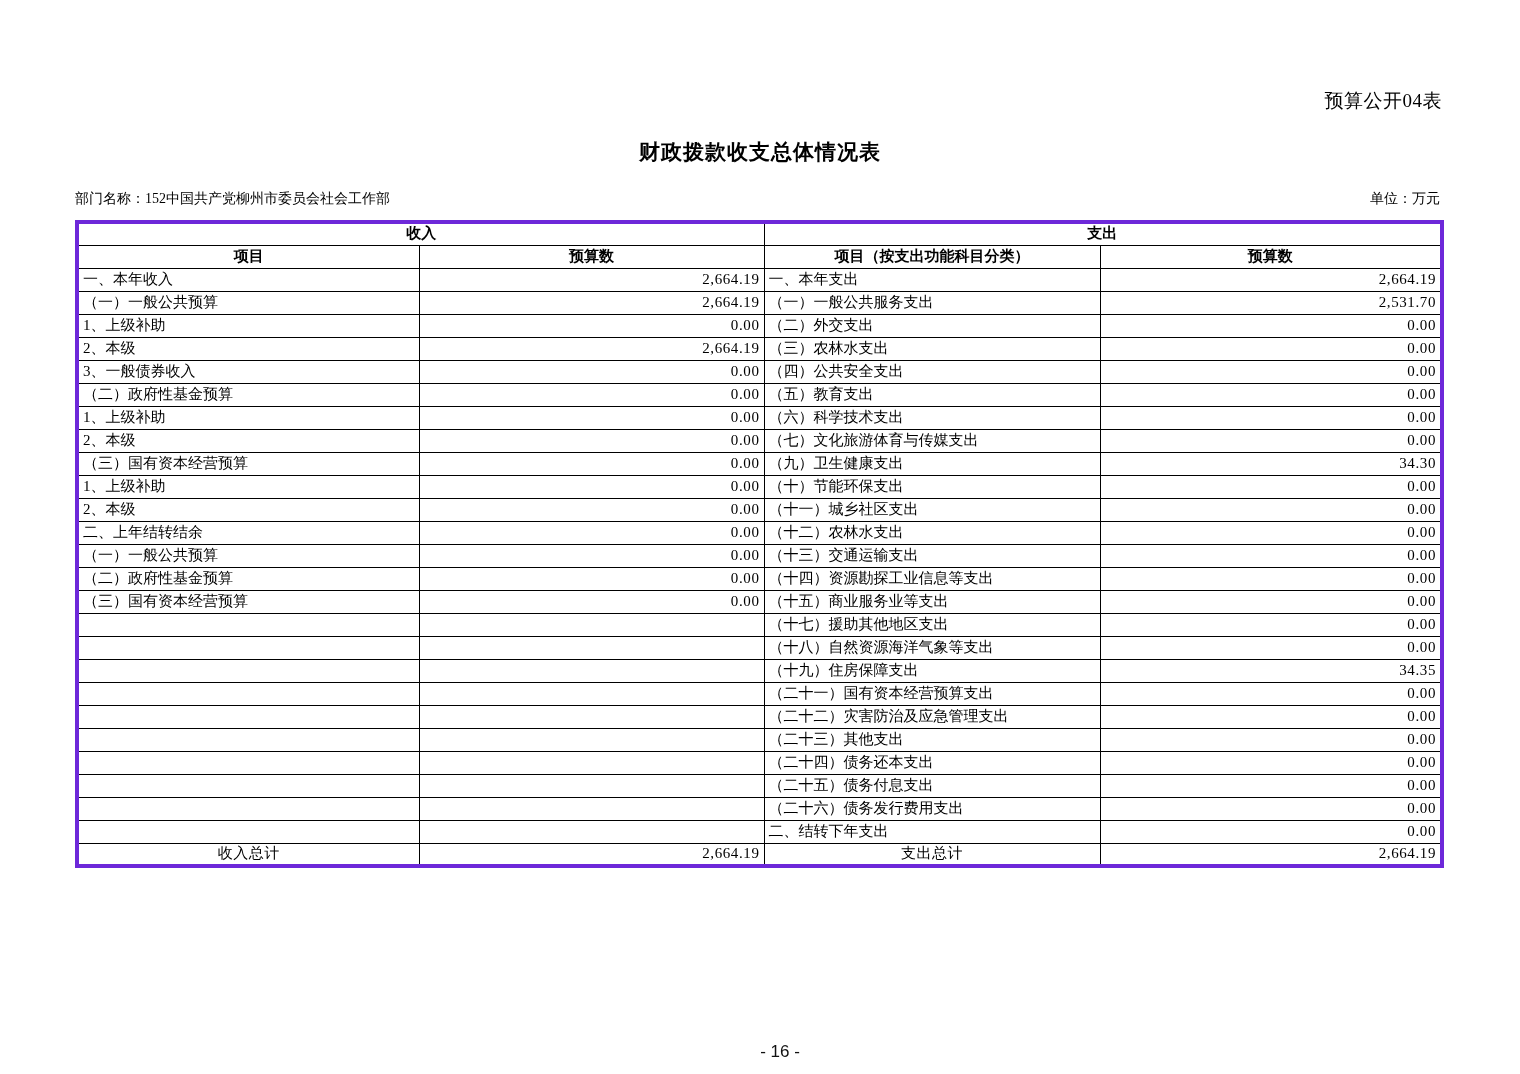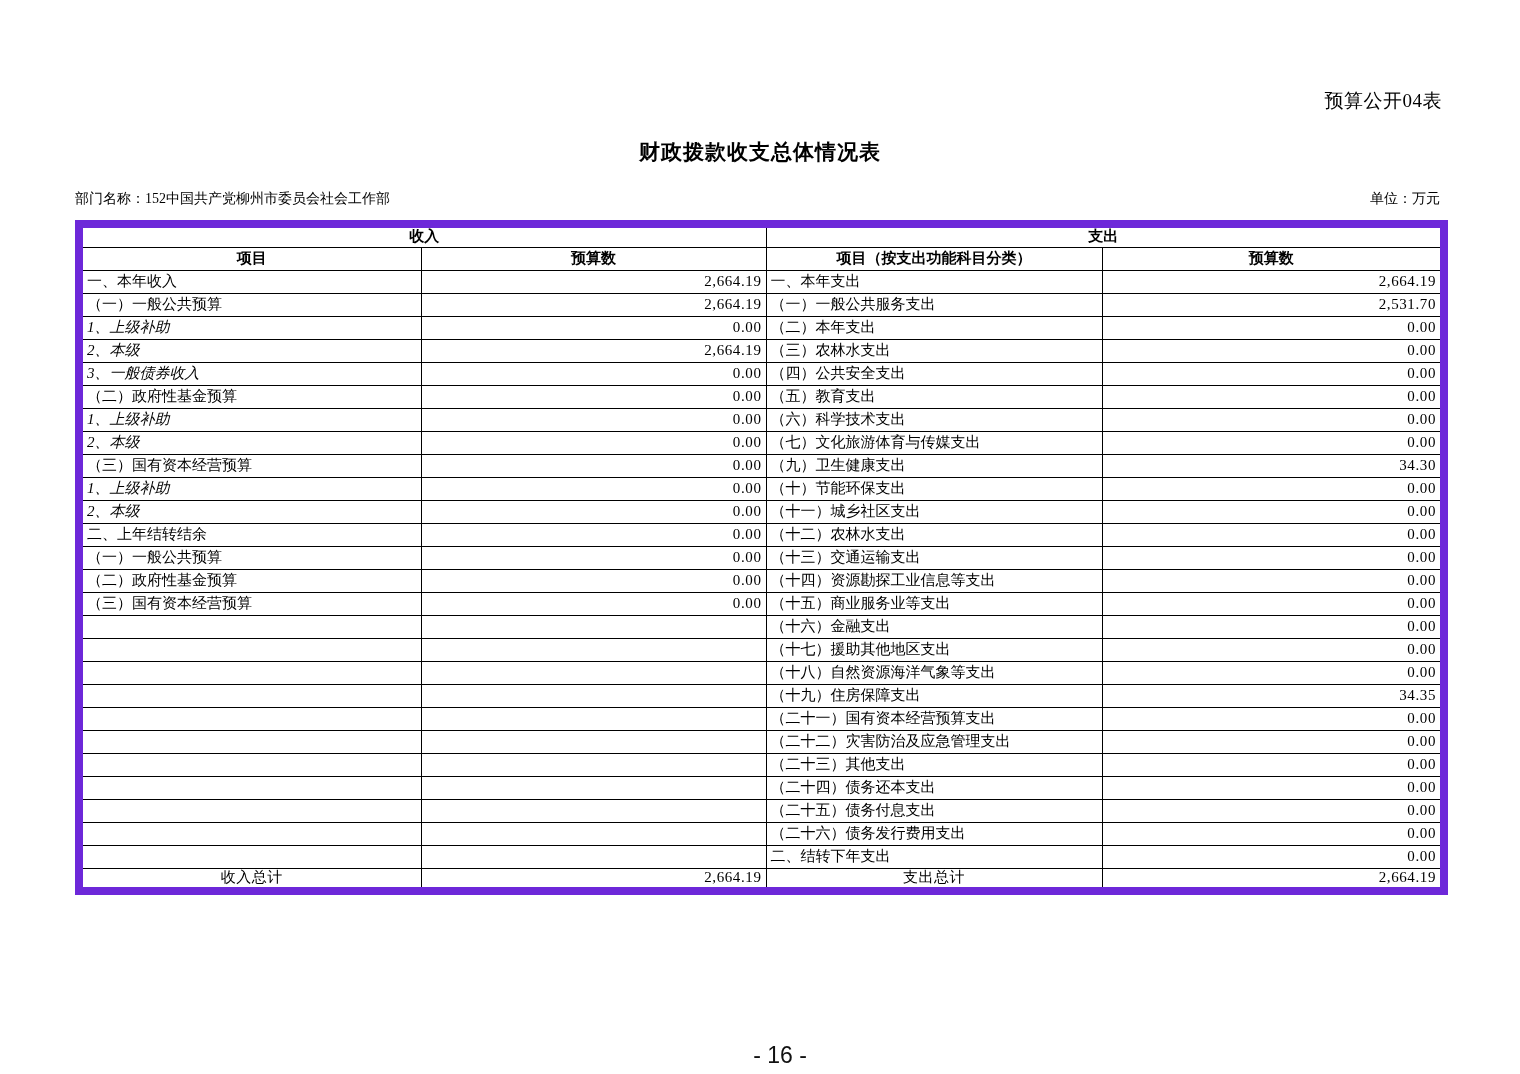--- a/index.html
+++ b/index.html
@@ -35,59 +35,59 @@
     display: flex;
     justify-content: space-between;
     font-size: 14px;
   }
   table.budget {
     position: absolute;
     top: 220px; left: 75px;
     width: 1365px;
     border-collapse: collapse;
     table-layout: fixed;
-    border: 8px solid #6d28d9;
+    border: 4px solid #6d28d9;
   }
   table.budget th, table.budget td {
     border: 1px solid #000;
     height: 23px;
     padding: 0 4px;
     font-size: 15px;
     line-height: 1.05;
     overflow: hidden;
     white-space: nowrap;
     vertical-align: middle;
   }
   table.budget th {
     font-weight: bold;
     text-align: center;
     height: 23px;
   }
   td.item { text-align: left; }
   td.lvl1 { padding-left: 7px; }
   td.lvl2 { padding-left: 20px; }
-  td.lvl3 { padding-left: 42px; font-style: italic; }
+  td.lvl3 { padding-left: 42px; }
   td.num {
     text-align: right;
     padding-right: 5px;
     letter-spacing: 0.6px;
   }
   tr.total-row td { font-weight: normal; }
   td.total-label {
     text-align: center;
     font-weight: bold;
     letter-spacing: 0.5px;
   }
   .page-number {
     position: absolute;
     top: 1042px; left: 0;
     width: 100%;
     text-align: center;
     font-family: "Liberation Sans", "DejaVu Sans", sans-serif;
-    font-size: 23px;
+    font-size: 17px;
     color: #111;
     padding-left: 40px;
   }
 </style>
 </head>
 <body>
 
 <div class="doc-code">预算公开04表</div>
 
 <h1 class="title">财政拨款收支总体情况表</h1>
@@ -125,21 +125,21 @@
       </tr>
       <tr>
         <td class="item lvl2">（一）一般公共预算</td>
         <td class="num">2,664.19</td>
         <td class="item lvl2">（一）一般公共服务支出</td>
         <td class="num">2,531.70</td>
       </tr>
       <tr>
         <td class="item lvl3">1、上级补助</td>
         <td class="num">0.00</td>
-        <td class="item lvl2">（二）本年支出</td>
+        <td class="item lvl2">（二）外交支出</td>
         <td class="num">0.00</td>
       </tr>
       <tr>
         <td class="item lvl3">2、本级</td>
         <td class="num">2,664.19</td>
         <td class="item lvl2">（三）农林水支出</td>
         <td class="num">0.00</td>
       </tr>
       <tr>
         <td class="item lvl3">3、一般债券收入</td>
@@ -198,26 +198,20 @@
       <tr>
         <td class="item lvl2">（二）政府性基金预算</td>
         <td class="num">0.00</td>
         <td class="item lvl2">（十四）资源勘探工业信息等支出</td>
         <td class="num">0.00</td>
       </tr>
       <tr>
         <td class="item lvl2">（三）国有资本经营预算</td>
         <td class="num">0.00</td>
         <td class="item lvl2">（十五）商业服务业等支出</td>
-        <td class="num">0.00</td>
-      </tr>
-      <tr>
-        <td class="item lvl1"></td>
-        <td class="num"></td>
-        <td class="item lvl2">（十六）金融支出</td>
         <td class="num">0.00</td>
       </tr>
       <tr>
         <td class="item lvl1"></td>
         <td class="num"></td>
         <td class="item lvl2">（十七）援助其他地区支出</td>
         <td class="num">0.00</td>
       </tr>
       <tr>
         <td class="item lvl1"></td>

